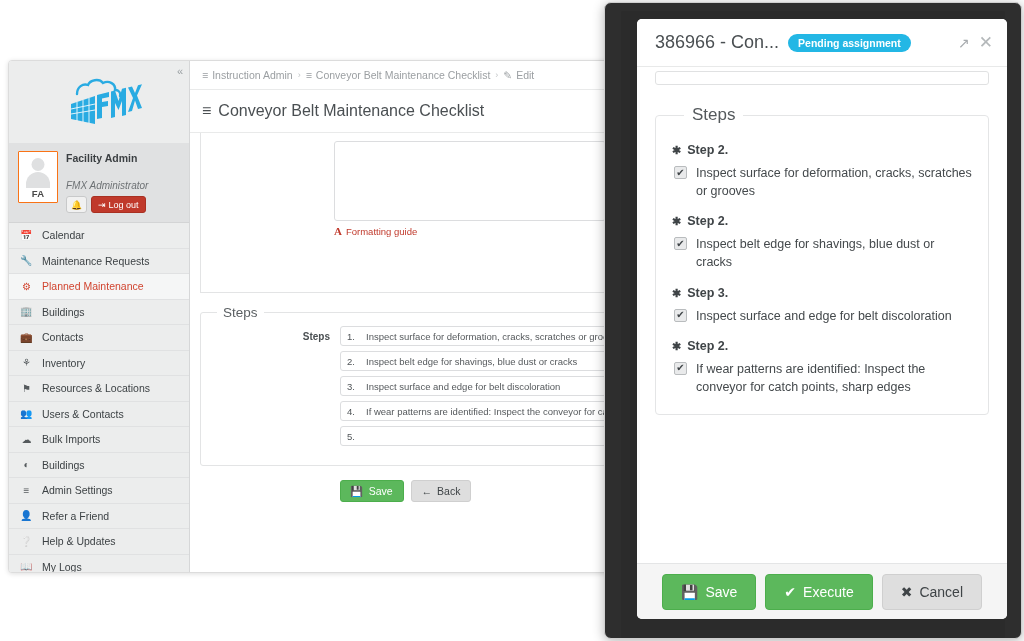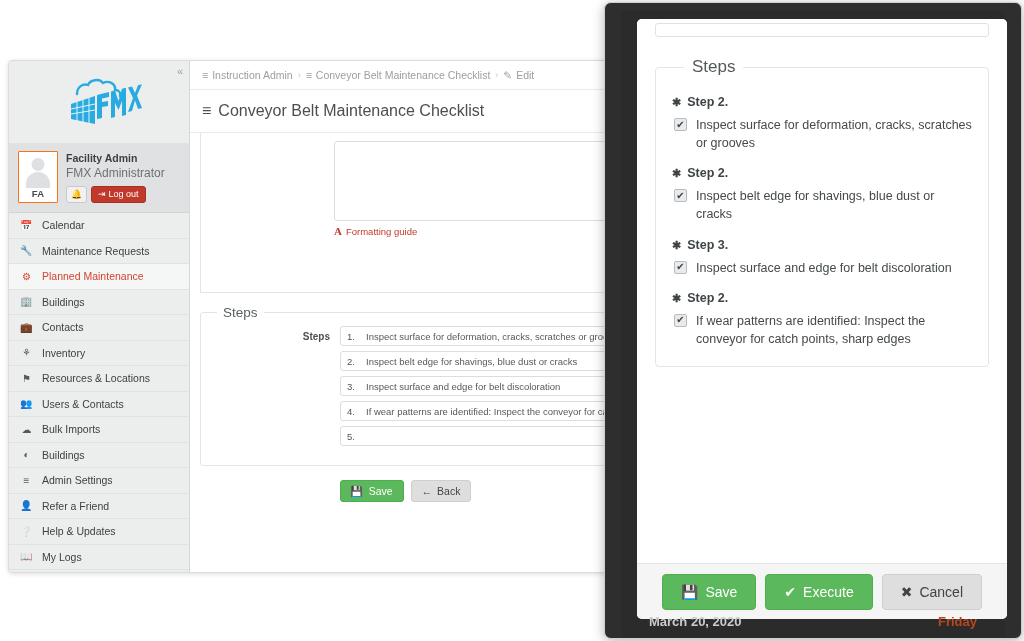--- a/index.html
+++ b/index.html
@@ -63,21 +63,21 @@
     position: absolute; left: 50%; top: 20px; transform: translateX(-50%);
     width: 24px; height: 16px; border-radius: 12px 12px 0 0; background: #dfe0e1;
   }
   .avatar .initials {
     position: absolute; left: 0; right: 0; bottom: 3px;
     text-align: center; font-size: 9.5px; font-weight: bold; color: #4a4a4a;
     letter-spacing: .3px;
   }
   .profile-info { flex: 1; min-width: 0; padding-top: 1px; }
   .profile-name { font-size: 10.5px; font-weight: bold; color: #3b3f42; line-height: 1.25; }
-  .profile-role { font-size: 12px; color: #6d7174; line-height: 1.3; margin-top: 1px; }
+  .profile-role { font-size: 10px; font-style: italic; color: #6d7174; line-height: 1.3; margin-top: 14px; }
   .profile-btns { display: flex; gap: 4px; margin-top: 4px; }
   .btn-bell {
     background: #f1f1f1; border: 1px solid #c8c9ca; border-radius: 3px;
     width: 21px; height: 17px; display: flex; align-items: center; justify-content: center;
     font-size: 9px; color: #4a4a4a; cursor: pointer;
   }
   .btn-logout {
     background: #c0392b; border: 1px solid #a83022; border-radius: 3px;
     color: #fff; font-size: 9px; height: 17px; padding: 0 6px;
     display: flex; align-items: center; gap: 3px; cursor: pointer; font-weight: 500;
@@ -462,20 +462,27 @@
       </div>
 
     </div>
   </div>
 
   <div class="modal-window">
     <div class="modal-dark"></div>
 
     <div class="modal-card">
 
+      <div class="modal-header">
+        <div class="modal-title">386966 - Con...</div>
+        <div class="badge-pending">Pending assignment</div>
+        <div class="hdr-spacer"></div>
+        <div class="icon-btn">↗</div>
+        <div class="icon-btn close">✕</div>
+      </div>
 
       <div class="modal-body">
         <div class="cut-field"></div>
 
         <fieldset class="modal-steps">
           <legend>Steps</legend>
 
           <div class="mstep">
             <div class="mstep-head">
               <span class="req-star">✱</span>
@@ -533,19 +540,15 @@
           <span>Execute</span>
         </div>
         <div class="mbtn mbtn-gray">
           <span>✖</span>
           <span>Cancel</span>
         </div>
       </div>
 
     </div>
 
-    <div class="modal-bottombar">
-      <span>March 20, 2020</span>
-      <span class="bb-day">Friday</span>
-    </div>
   </div>
 
 </div>
 
 </body></html>

